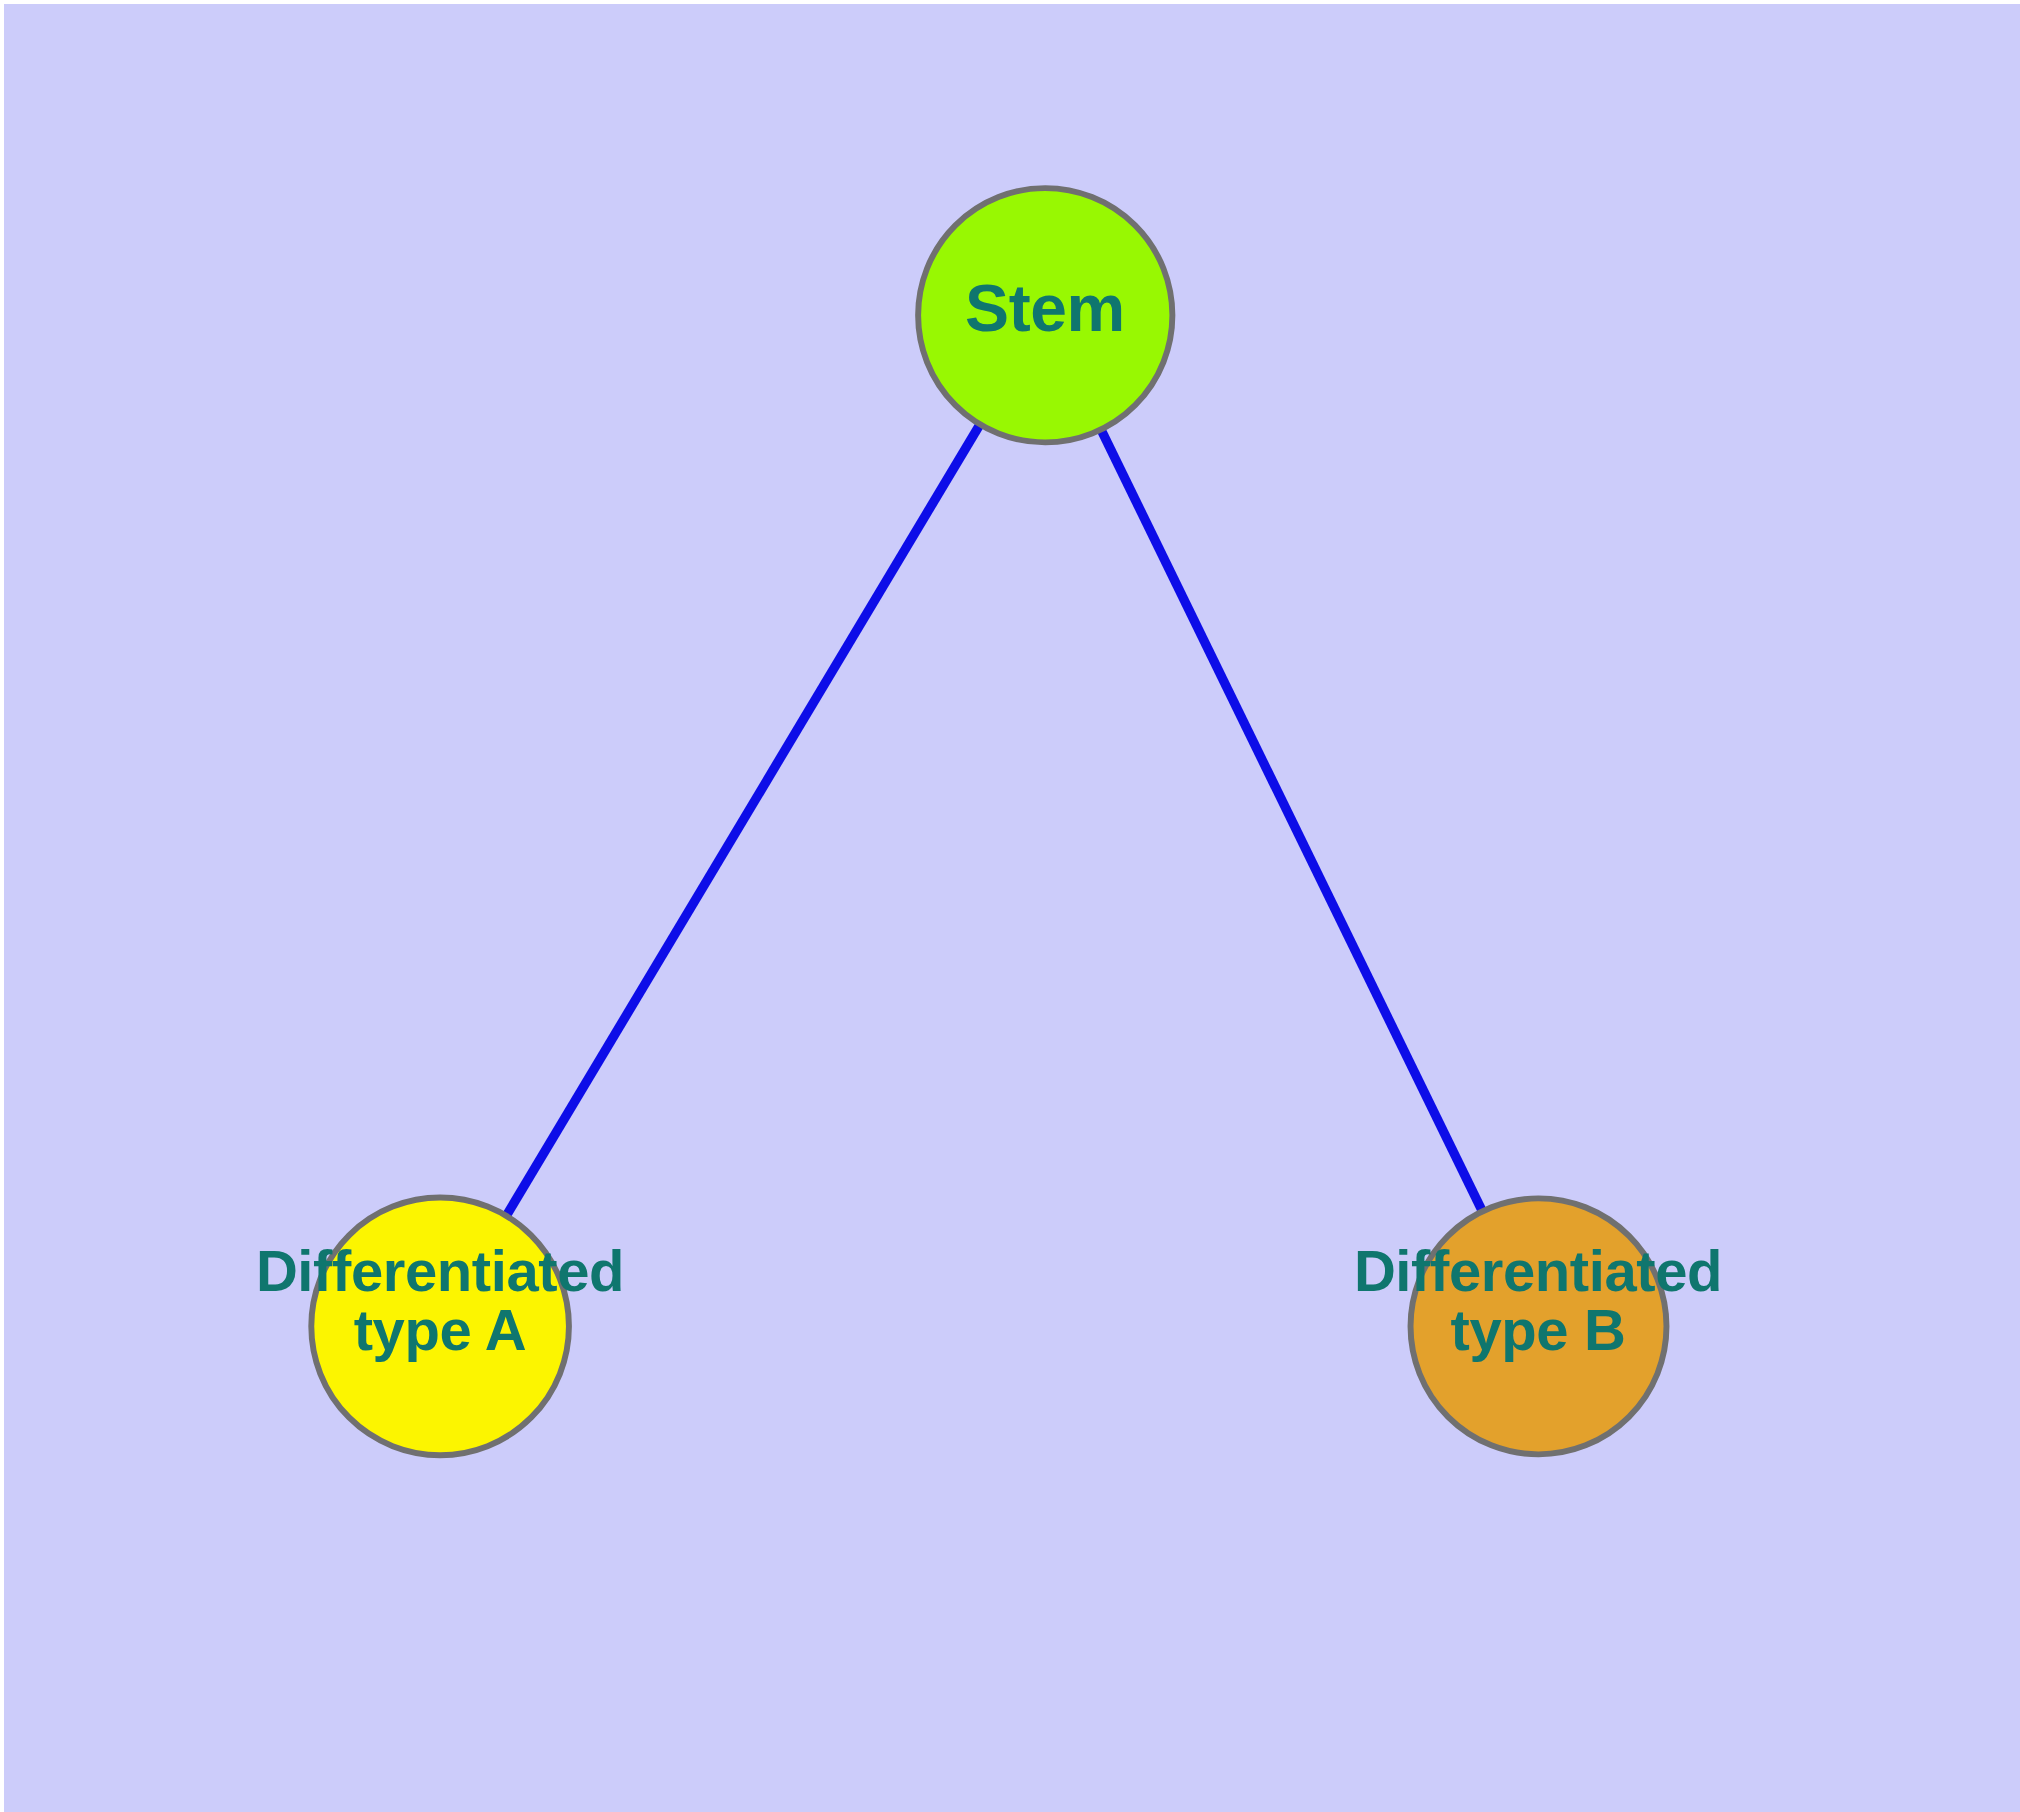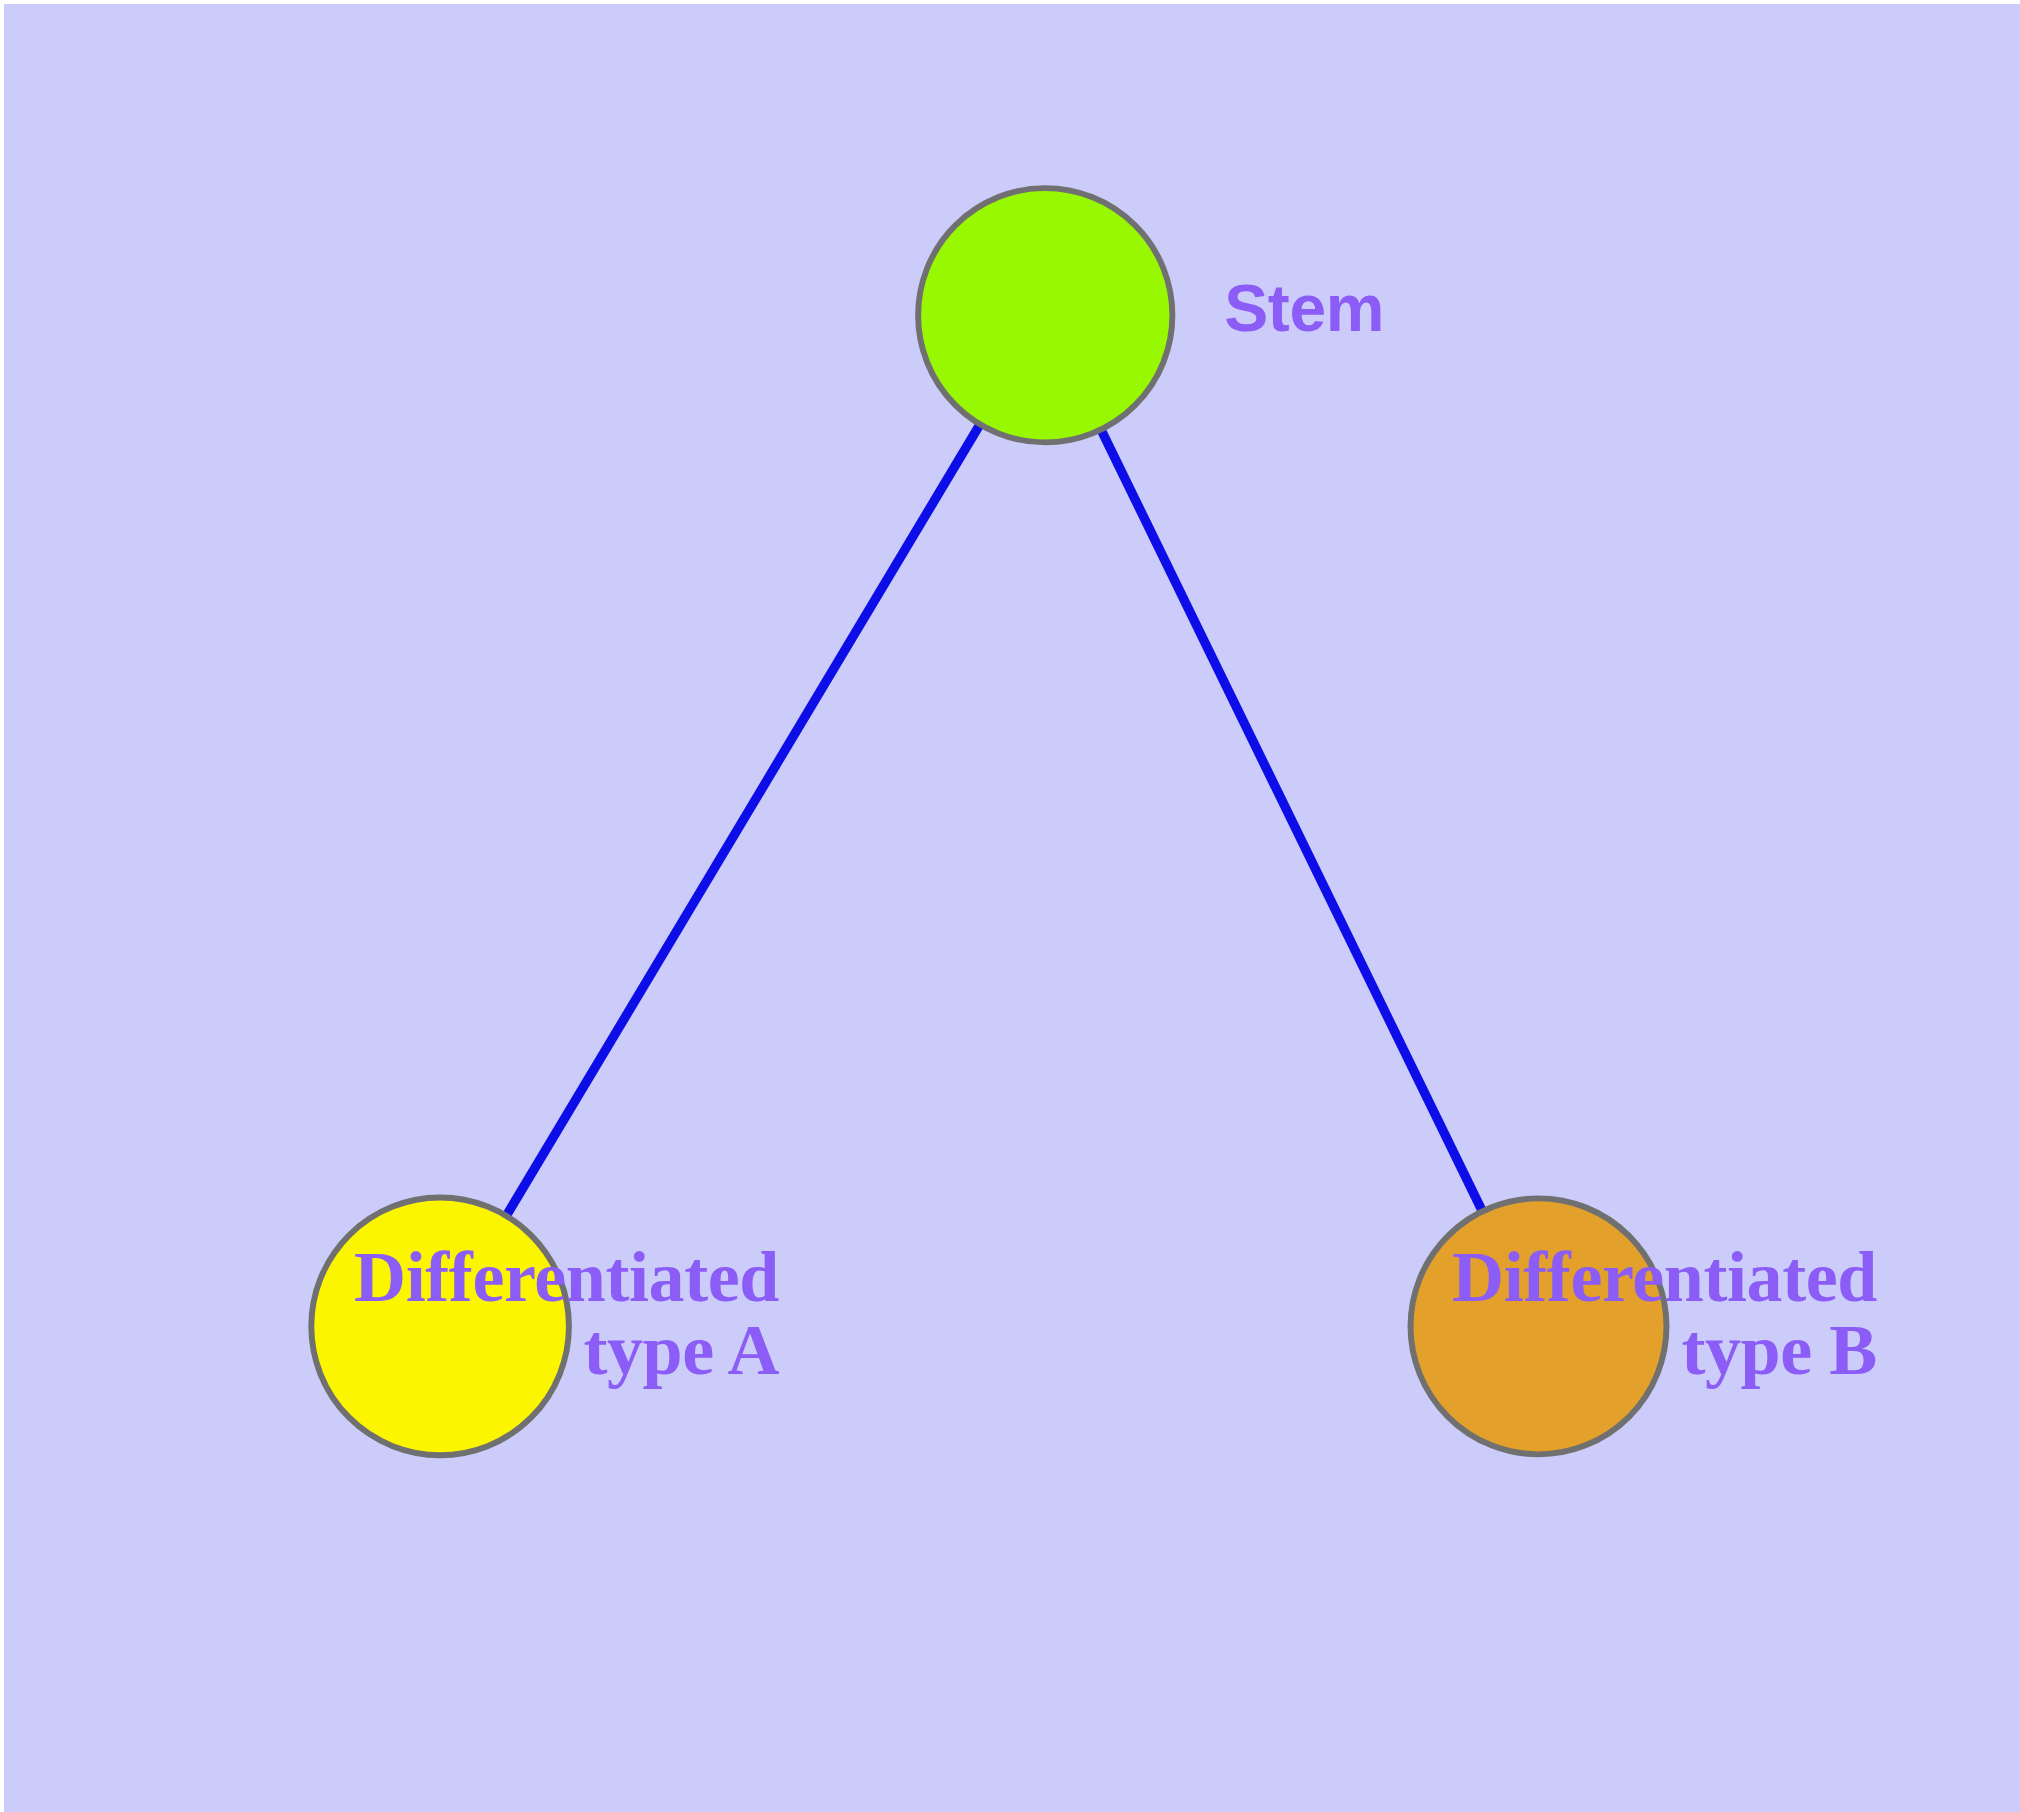--- a/index.html
+++ b/index.html
@@ -24,31 +24,30 @@
   }
   #graph-svg {
     position: absolute;
     left: 0;
     top: 0;
     width: 2021px;
     height: 1812px;
   }
   .node-label {
     position: absolute;
-    text-align: right;
+    text-align: center;
     font-weight: bold;
-    color: #8b5cf6;
+    color: #0f766e;
     line-height: 1.02;
     white-space: pre;
     pointer-events: none;
     letter-spacing: -0.4px;
   }
   .node-label.big {
-    font-size: 72px;
-    font-family: Liberation Serif, serif;
+    font-size: 58px;
   }
   .node-label.single {
     font-size: 66px;
   }
   #label-stem {
     left: 706px;
     top: 275px;
     width: 678px;
   }
   #label-type-a {

